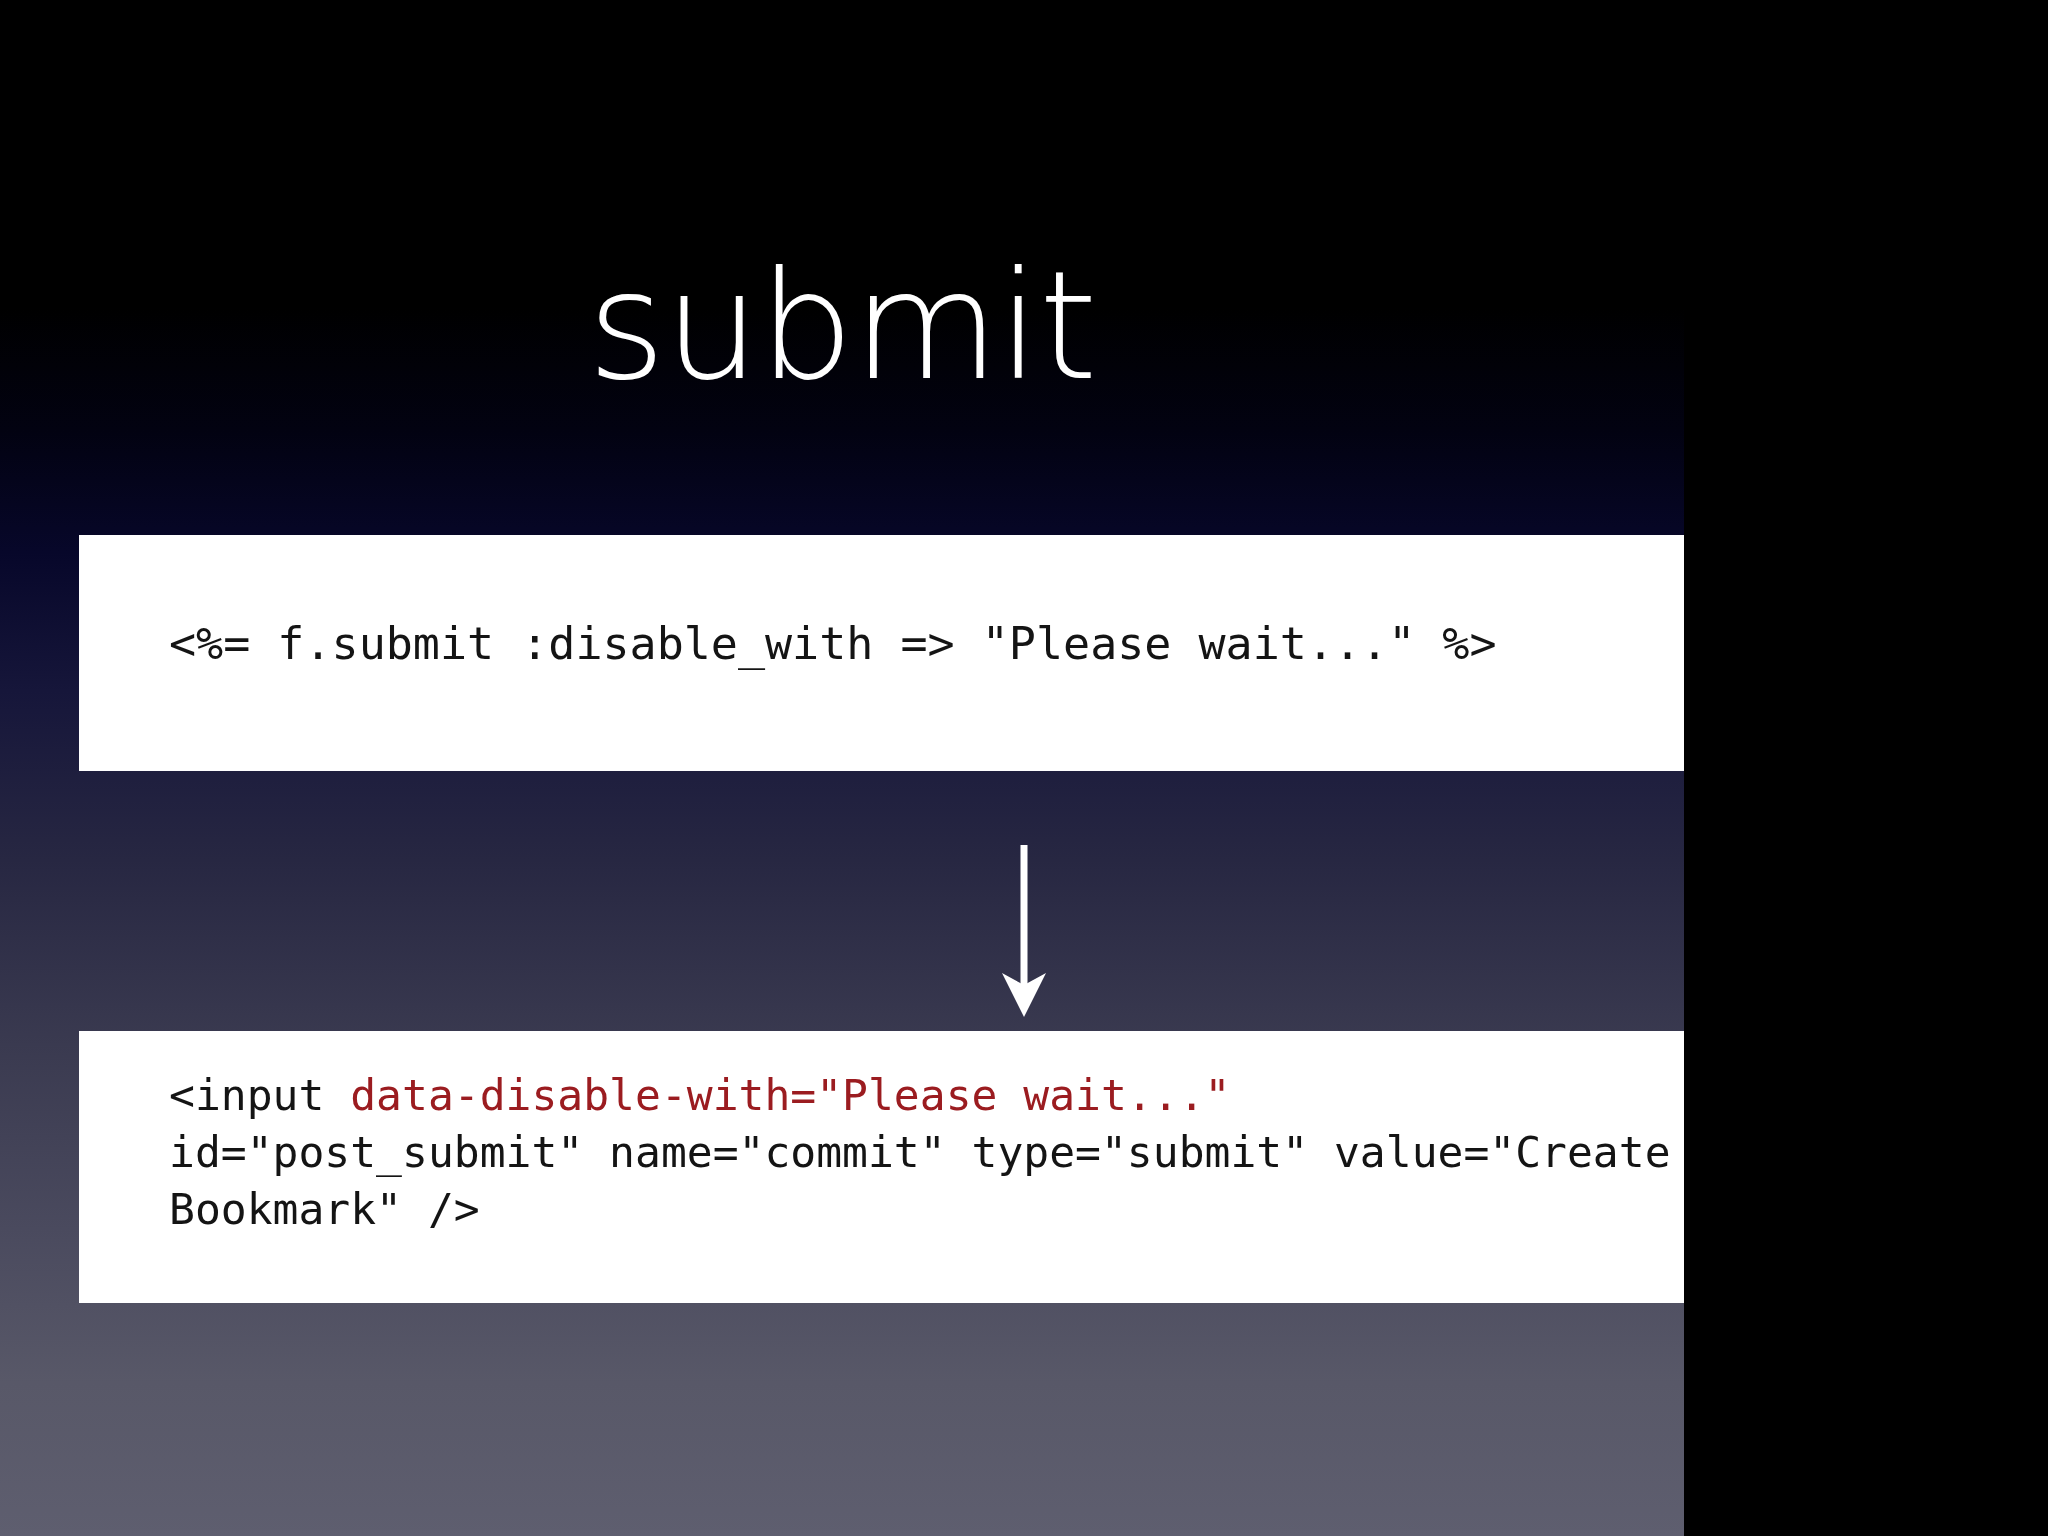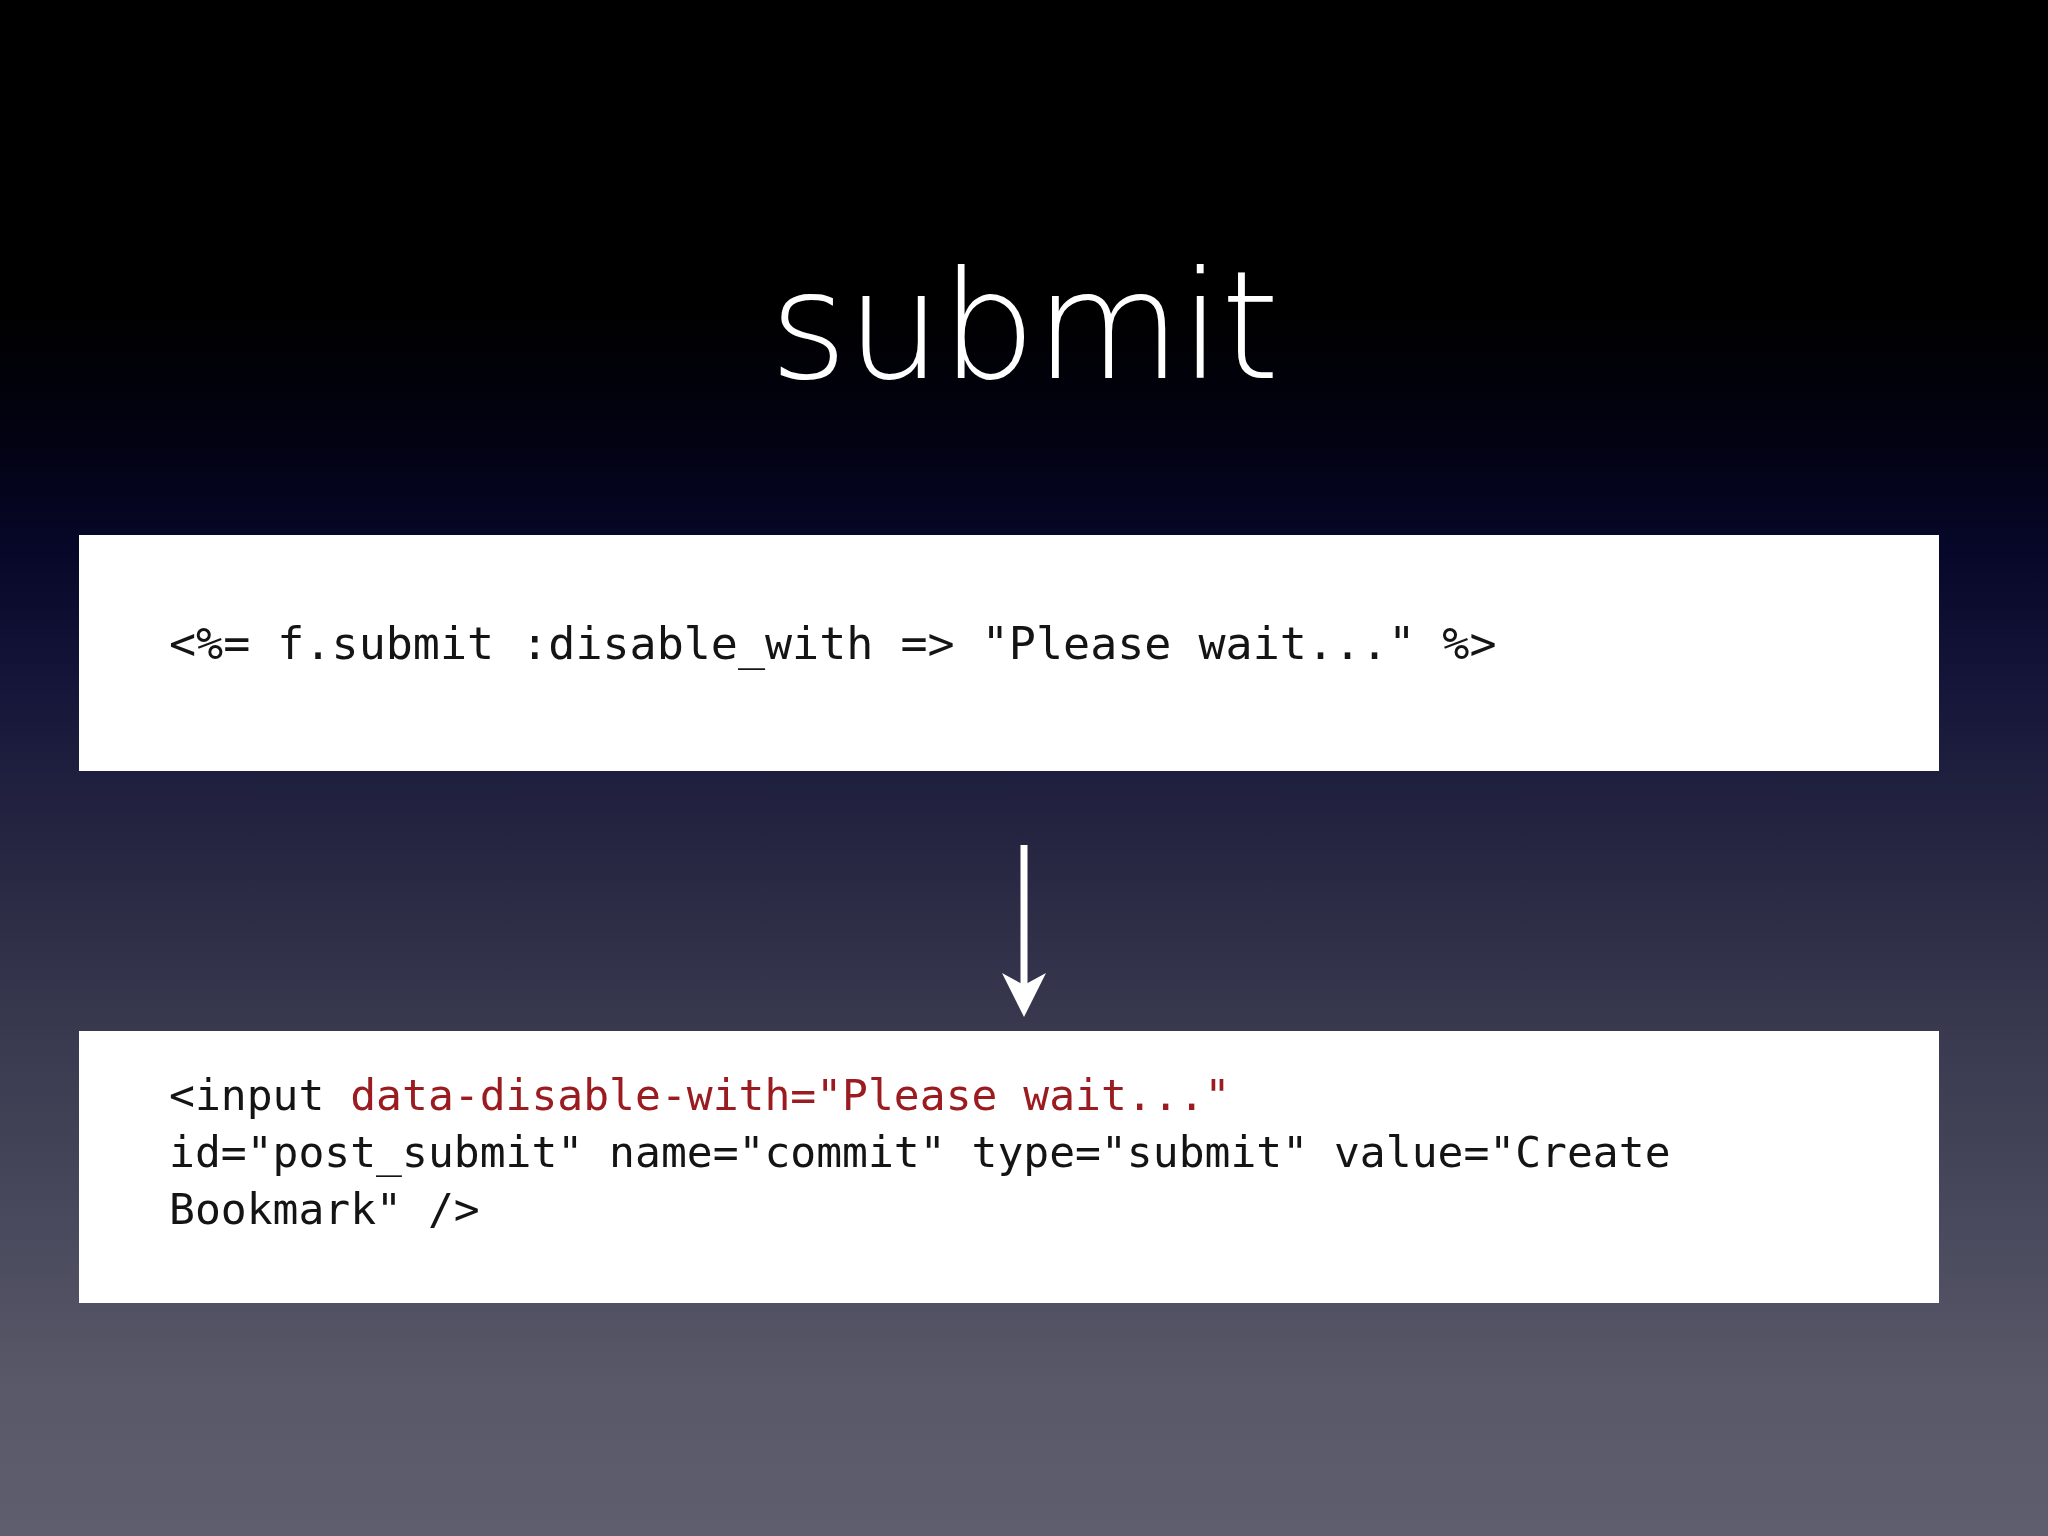--- a/index.html
+++ b/index.html
@@ -2,21 +2,21 @@
 <html><head>
 <meta charset="utf-8">
 <style>
   html, body {
     margin: 0;
     padding: 0;
     background: #000;
   }
   #slide {
     position: relative;
-    width: 2048px;
+    width: 1684px;
     height: 1536px;
     overflow: hidden;
     background: linear-gradient(
       to bottom,
       #000000 0%,
       #000000 20%,
       #020211 28%,
       #07072a 36%,
       #16163a 45%,
       #272742 56%,

